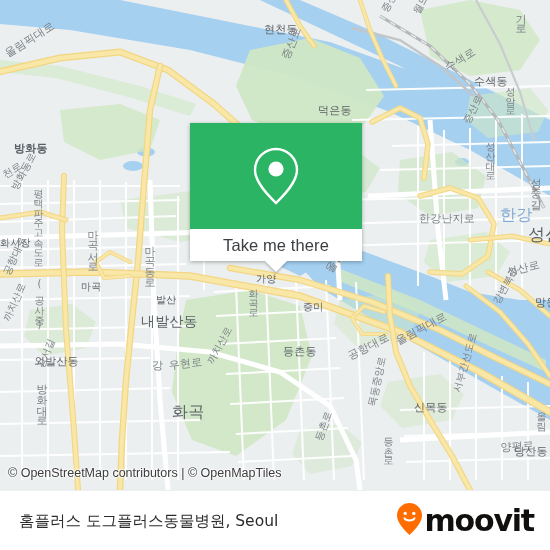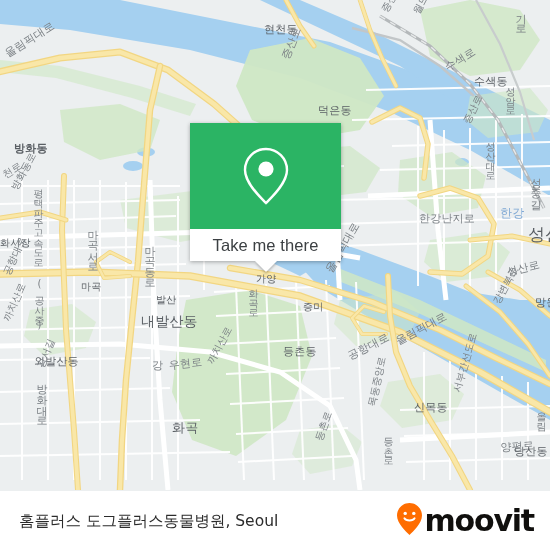--- a/index.html
+++ b/index.html
@@ -27,21 +27,21 @@
   
   #attrib{
     position:absolute;left:8px;top:466px;
     font-size:12.5px;color:#3c3c3c;
     font-family:"Liberation Sans","DejaVu Sans",sans-serif;
     text-shadow:0 0 3px #fff,0 0 3px #fff,0 0 2px #fff,0 0 2px #fff;
     white-space:nowrap;
   }
 
   
-  #callout{position:absolute;left:190px;top:123px;width:151px;}
+  #callout{position:absolute;left:190px;top:123px;width:172px;}
   #callout .shadowwrap{
     position:relative;
     box-shadow:0 1px 4px rgba(0,0,0,.32);
     background:#fff;
   }
   #callout .green{
     height:106px;background:#2bb464;
     display:flex;align-items:center;justify-content:center;
   }
   #callout .green svg{display:block;}
@@ -270,21 +270,21 @@
         <div class="maplabel place" style="left: 34px; top: 354px; font-size: 11px;">외발산동</div>
         <div class="maplabel road vert" style="left: 33px; top: 376px; font-size: 11px;">방화대로</div>
         <div class="maplabel road vert" style="left: 84px; top: 222px; font-size: 11px;">마곡서로</div>
         <div class="maplabel place" style="left: 81px; top: 280px; font-size: 10px;">마곡</div>
         <div class="maplabel road vert" style="left: 141px; top: 238px; font-size: 11px;">마곡동로</div>
         <div class="maplabel place" style="left: 156px; top: 293px; font-size: 10px;">발산</div>
         <div class="maplabel place" style="left: 141px; top: 313px; font-size: 14px;">내발산동</div>
         <div class="maplabel road" style="left: 34px; top: 365px; font-size: 10px; transform: rotate(-68deg); transform-origin: left top;">강서길</div>
         <div class="maplabel road" style="left: 168px; top: 358px; font-size: 11px; transform: rotate(-6deg); transform-origin: left top;">우현로</div>
         <div class="maplabel road" style="left: 152px; top: 358px; font-size: 11px;">강</div>
-        <div class="maplabel place" style="left: 172px; top: 419px; font-size: 13px;">화곡</div>
+        <div class="maplabel place" style="left: 172px; top: 402px; font-size: 16px;">화곡</div>
         <div class="maplabel road" style="left: 204px; top: 360px; font-size: 10px; transform: rotate(-62deg); transform-origin: left top;">까치산로</div>
         <div class="maplabel place" style="left: 264px; top: 22px; font-size: 11px;">현천동</div>
         <div class="maplabel road" style="left: 278px; top: 56px; font-size: 11px; transform: rotate(-68deg); transform-origin: left top;">증산로</div>
         <div class="maplabel place" style="left: 318px; top: 103px; font-size: 11px;">덕은동</div>
         <div class="maplabel place" style="left: 256px; top: 272px; font-size: 10px;">가양</div>
         <div class="maplabel road vert" style="left: 246px; top: 282px; font-size: 10px;">화곡로</div>
         <div class="maplabel place" style="left: 303px; top: 300px; font-size: 10px;">증미</div>
         <div class="maplabel place" style="left: 283px; top: 344px; font-size: 11px;">등촌동</div>
         <div class="maplabel road" style="left: 312px; top: 438px; font-size: 10px; transform: rotate(-70deg); transform-origin: left top;">등촌로</div>
         <div class="maplabel road" style="left: 345px; top: 350px; font-size: 11px; transform: rotate(-27deg); transform-origin: left top;">공항대로</div>
@@ -295,32 +295,33 @@
         <div class="maplabel place" style="left: 474px; top: 74px; font-size: 11px;">수색동</div>
         <div class="maplabel road" style="left: 378px; top: 8px; font-size: 10px; transform: rotate(-60deg); transform-origin: left top;">증산로</div>
         <div class="maplabel road" style="left: 410px; top: 10px; font-size: 10px; transform: rotate(-62deg); transform-origin: left top;">월드컵북로</div>
         <div class="maplabel road vert" style="left: 512px; top: 6px; font-size: 11px;">기로</div>
         <div class="maplabel road vert" style="left: 503px; top: 80px; font-size: 10px;">성암로</div>
         <div class="maplabel road" style="left: 460px; top: 120px; font-size: 10px; transform: rotate(-64deg); transform-origin: left top;">증산로</div>
         <div class="maplabel road vert" style="left: 527px; top: 170px; font-size: 11px;">성중길</div>
         <div class="maplabel place" style="left: 528px; top: 215px; font-size: 17px; margin-top: 8px;">성산</div>
         <div class="maplabel road" style="left: 505px; top: 265px; font-size: 11px; transform: rotate(-14deg); transform-origin: left top;">성산로</div>
         <div class="maplabel road" style="left: 490px; top: 300px; font-size: 10px; transform: rotate(-62deg); transform-origin: left top;">강변북로</div>
-        <div class="maplabel water" style="left: 500px; top: 205px; font-size: 12px;">한강</div>
+        <div class="maplabel water" style="left: 500px; top: 205px; font-size: 16px;">한강</div>
         <div class="maplabel road vert" style="left: 483px; top: 135px; font-size: 10px;">성산대로</div>
         <div class="maplabel place" style="left: 414px; top: 400px; font-size: 11px;">신목동</div>
         <div class="maplabel road" style="left: 450px; top: 390px; font-size: 10px; transform: rotate(-74deg); transform-origin: left top;">서부간선도로</div>
         <div class="maplabel road" style="left: 500px; top: 440px; font-size: 11px; transform: rotate(-4deg); transform-origin: left top;">양평로</div>
         <div class="maplabel place" style="left: 535px; top: 295px; font-size: 11px;">망원</div>
         <div class="maplabel place" style="left: 514px; top: 444px; font-size: 11px;">당산동</div>
         <div class="maplabel road vert" style="left: 534px; top: 405px; font-size: 10px;">올림</div>
         <div class="maplabel road vert" style="left: 381px; top: 430px; font-size: 10px;">등촌로</div>
         <div class="maplabel road" style="left: 365px; top: 405px; font-size: 10px; transform: rotate(-78deg); transform-origin: left top;">목동중앙로</div>
       </div>
 
+    <div id="attrib">© OpenStreetMap contributors | © OpenMapTiles</div>
   </div>
 
   <div id="callout">
     <div class="shadowwrap">
       <div class="green">
         <span>
           <svg width="52" height="62" viewBox="0 0 52 62" fill="none">
             <path d="M26 4 C14.4 4 5 13.4 5 25 C5 38 20 52 26 58 C32 52 47 38 47 25 C47 13.4 37.6 4 26 4 Z" stroke="#ffffff" stroke-width="2.4" fill="none"></path>
             <circle cx="26" cy="24" r="7.6" fill="#ffffff"></circle>
           </svg>

